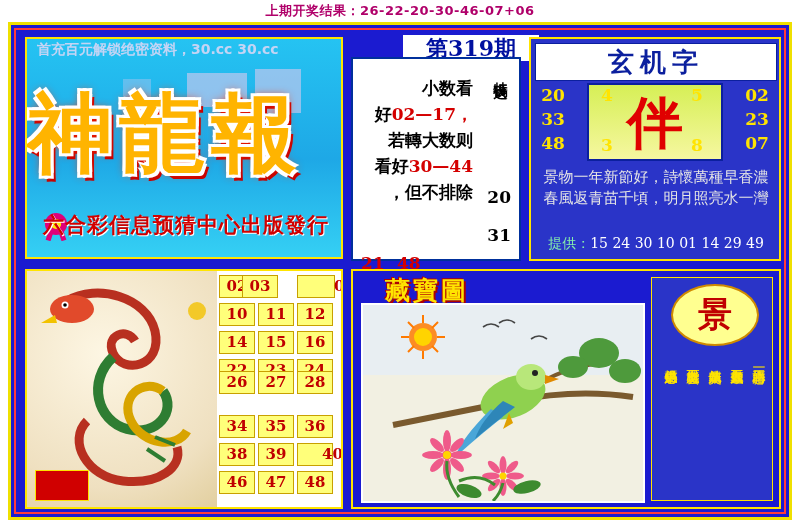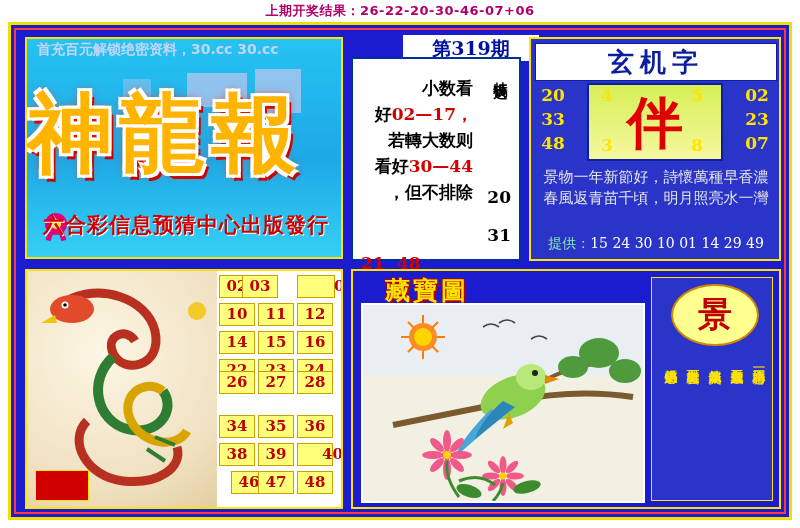--- a/index.html
+++ b/index.html
@@ -27,21 +27,21 @@
                         0 0 10px #ff2d00,5px 6px 0 #c40000;}
   .subtitle{position:absolute;left:0;top:172px;width:318px;text-align:center;
             font-family:"DejaVu Serif","Liberation Serif",serif;font-weight:bold;font-size:21px;
             color:#d10000;text-shadow:1px 1px 0 #fff;letter-spacing:1px;}
   .rosette{position:absolute;left:12px;top:168px;width:34px;height:34px;}
 
   
   .centerpanel{position:absolute;left:340px;top:32px;width:170px;height:204px;
                background:#ffffff;border:2px solid #00309c;box-sizing:border-box;}
   .issue{position:absolute;left:392px;top:10px;width:136px;height:26px;text-align:center;
-         font-family:"DejaVu Serif","Liberation Serif",serif;font-weight:bold;font-size:19px;
+         font-family:"DejaVu Serif","Liberation Serif",serif;font-weight:bold;font-size:22px;
          color:#0010a0;background:#ffffff;line-height:26px;}
   .ctext{position:absolute;left:8px;top:16px;width:112px;color:#000;font-size:17px;line-height:26px;
          font-family:"DejaVu Serif","Liberation Serif",serif;text-align:right;font-weight:bold;}
   .ctext .red{color:#d40000;}
   .sidecol{position:absolute;right:6px;top:12px;width:22px;font-size:14px;line-height:19px;
            font-family:"DejaVu Serif","Liberation Serif",serif;color:#000;text-align:center;font-weight:bold;}
   .cnums{position:absolute;left:8px;bottom:6px;width:150px;color:#d40000;font-size:17px;
          font-family:"DejaVu Serif","Liberation Serif",serif;font-weight:bold;}
   .cnums .n1{position:absolute;left:0;top:0;}
   .cnums .n2{position:absolute;left:36px;top:0;}
@@ -223,21 +223,21 @@
           <div class="numcell" style="left:0px;">34</div>
           <div class="numcell" style="left:39px;">35</div>
           <div class="numcell" style="left:78px;">36</div>
         </div>
         <div class="numrow" style="top:168px;">
           <div class="numcell" style="left:0px;">38</div>
           <div class="numcell" style="left:39px;">39</div>
           <div class="numcell" style="left:78px;padding-left:24px;">40</div>
         </div>
         <div class="numrow" style="top:196px;">
-          <div class="numcell" style="left:12px;">46</div>
+          <div class="numcell" style="left:0px;">46</div>
           <div class="numcell" style="left:39px;">47</div>
           <div class="numcell" style="left:78px;">48</div>
         </div>
       </div>
     </div>
 
     <div class="cbpanel">
       <div class="cbtitle">藏寶圖</div>
       <div class="pic">
         <svg viewBox="0 0 280 196" width="280" height="196">

